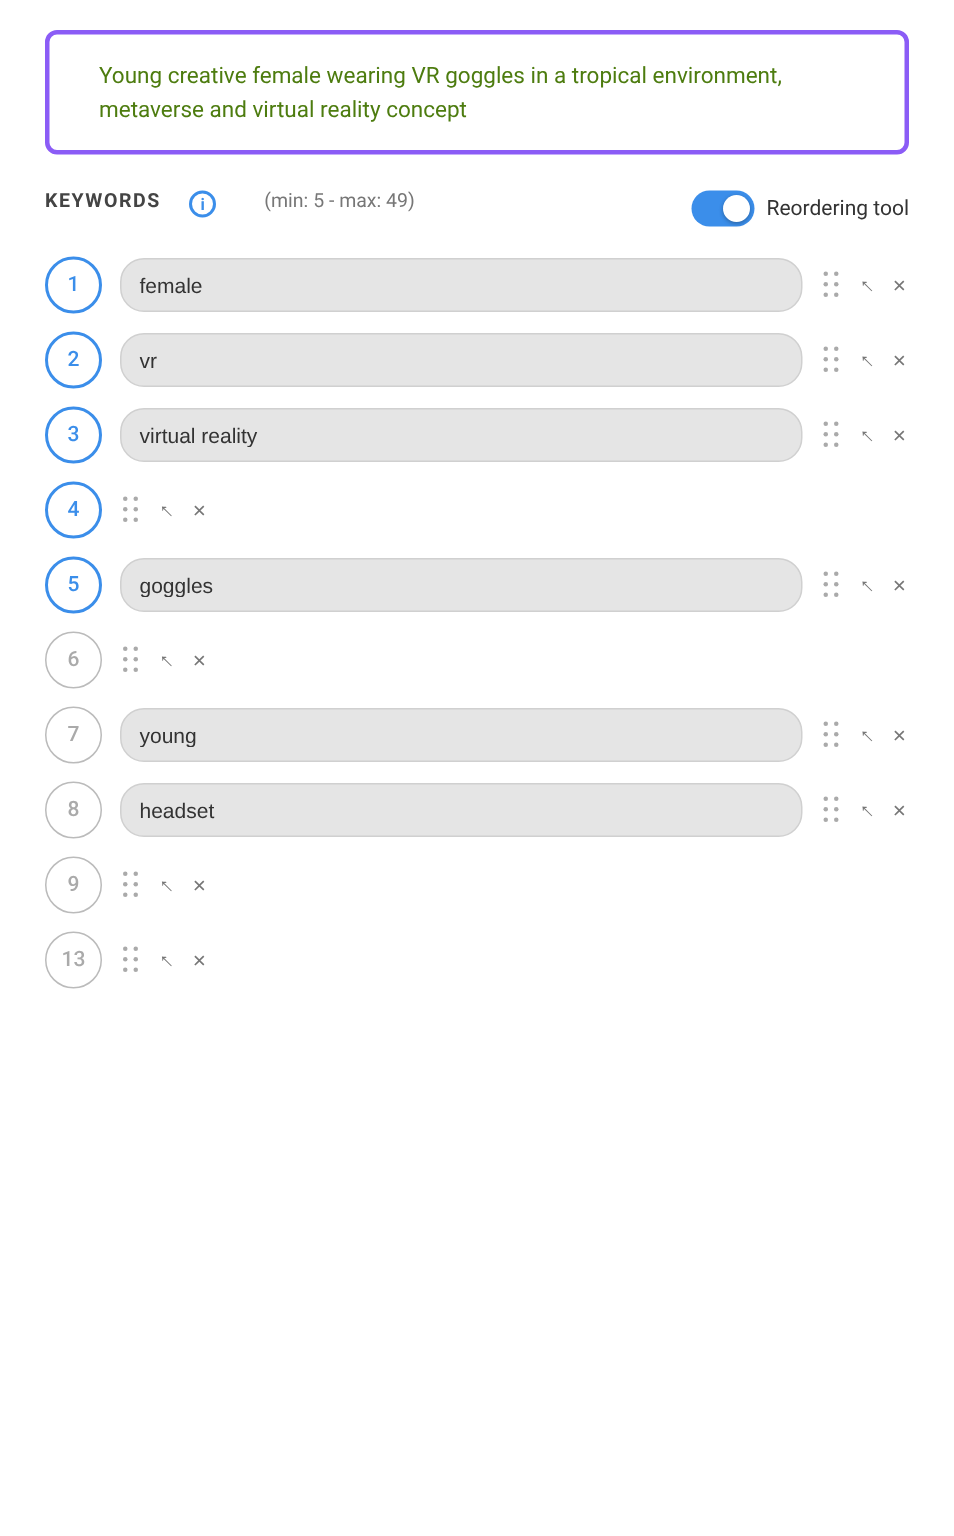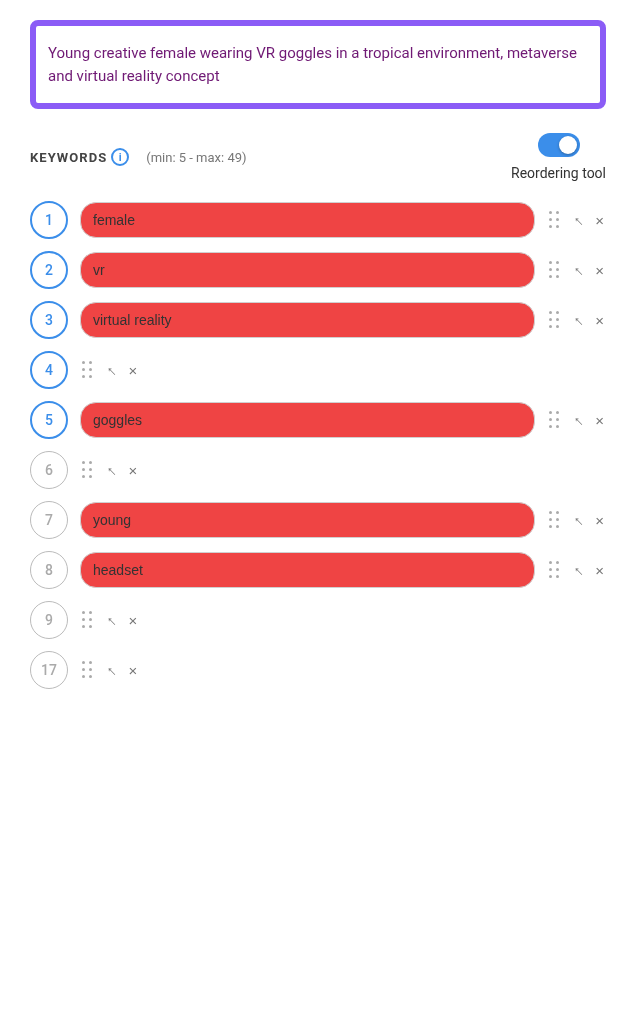--- a/index.html
+++ b/index.html
@@ -11,33 +11,32 @@
     body {
       background: #ffffff;
       font-family: -apple-system, BlinkMacSystemFont, 'Segoe UI', Roboto, sans-serif;
       width: 636px;
       min-height: 1024px;
       padding: 20px 30px;
       color: #333;
     }
 
     .description-box {
-      border: 6px solid #8b5cf6;
+      border: 3px solid #8b5cf6;
       border-radius: 8px;
-      padding: 16px 12px;
+      padding: 16px 33px;
       font-size: 15px;
       line-height: 1.5;
-      color: #701a75;
+      color: #4d7c0f;
       margin-bottom: 24px;
     }
 
     .keywords-header {
       display: flex;
-      align-items: center;
-      gap: 4px;
+      gap: 19px;
       margin-bottom: 20px;
     }
 
     .keywords-label {
       font-size: 13px;
       font-weight: 700;
       letter-spacing: 0.08em;
       color: #444;
       text-transform: uppercase;
     }
@@ -63,21 +62,20 @@
     }
 
     .spacer {
       flex: 1;
     }
 
     .toggle-container {
       display: flex;
       align-items: center;
       gap: 8px;
-      flex-direction: column;
     }
 
     .toggle {
       position: relative;
       width: 42px;
       height: 24px;
     }
 
     .toggle input {
       opacity: 0;
@@ -140,21 +138,21 @@
     }
 
     .keyword-input {
       flex: 1;
       border: 1px solid #d0d0d0;
       border-radius: 16px;
       padding: 9px 12px;
       font-size: 14px;
       color: #333;
       outline: none;
-      background: #ef4444;
+      background: #e5e5e5;
     }
 
     .row-actions {
       display: flex;
       align-items: center;
       gap: 10px;
       flex-shrink: 0;
     }
 
     .close-icon {
@@ -384,21 +382,21 @@
             <div class="grid-dot"></div>
           </div>
         </button>
         <button class="action-btn">
           <span style="font-size:15px; color:#777; display:inline-block; transform: rotate(-45deg);">↑</span>
         </button>
         <button class="action-btn close-icon">×</button>
       </div>
     </div>
     <div class="keyword-row">
-      <div class="number-badge inactive">17</div>
+      <div class="number-badge inactive">13</div>
       <div class="row-actions">
         <button class="action-btn">
           <div class="grid-dots">
             <div class="grid-dot"></div>
             <div class="grid-dot"></div>
             <div class="grid-dot"></div>
             <div class="grid-dot"></div>
             <div class="grid-dot"></div>
             <div class="grid-dot"></div>
           </div>

